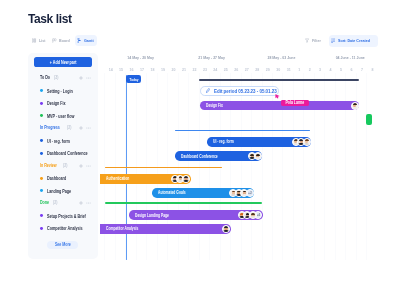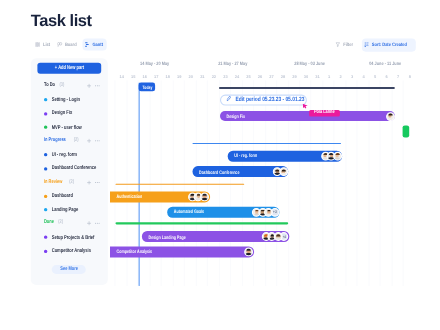--- a/index.html
+++ b/index.html
@@ -2,21 +2,21 @@
 <html><head>
 <meta charset="utf-8">
 <style>
   html,body{margin:0;padding:0;}
   body{width:400px;height:300px;background:#ffffff;
        font-family:"Liberation Sans",sans-serif;overflow:hidden;
        -webkit-font-smoothing:antialiased;}
   #page{position:relative;width:400px;height:300px;}
 
   
-  .page-title{position:absolute;left:28px;top:13.5px;font-size:15px;font-weight:700;color:#18223c;letter-spacing:-0.4px;line-height:11px;}
+  .page-title{position:absolute;left:28px;top:13.5px;font-size:12px;font-weight:700;color:#18223c;letter-spacing:-0.4px;line-height:11px;}
 
   .tabs{position:absolute;left:30.1px;top:34.5px;display:flex;align-items:center;}
   .tab{display:flex;align-items:center;gap:1.8px;padding:3.2px 2.2px;border-radius:3.5px;
       font-size:4.4px;font-weight:700;color:#a6adbb;letter-spacing:0px;}
   .tab span,.tb-btn span{display:inline-block;transform:scaleX(0.84);transform-origin:left center;}
   .tab + .tab{margin-left:0.8px;}
   .tab.active{margin-left:0.5px;}
   .tab.active{background:#eef4ff;color:#2f6fe4;}
   .tab svg{display:block;}
 

